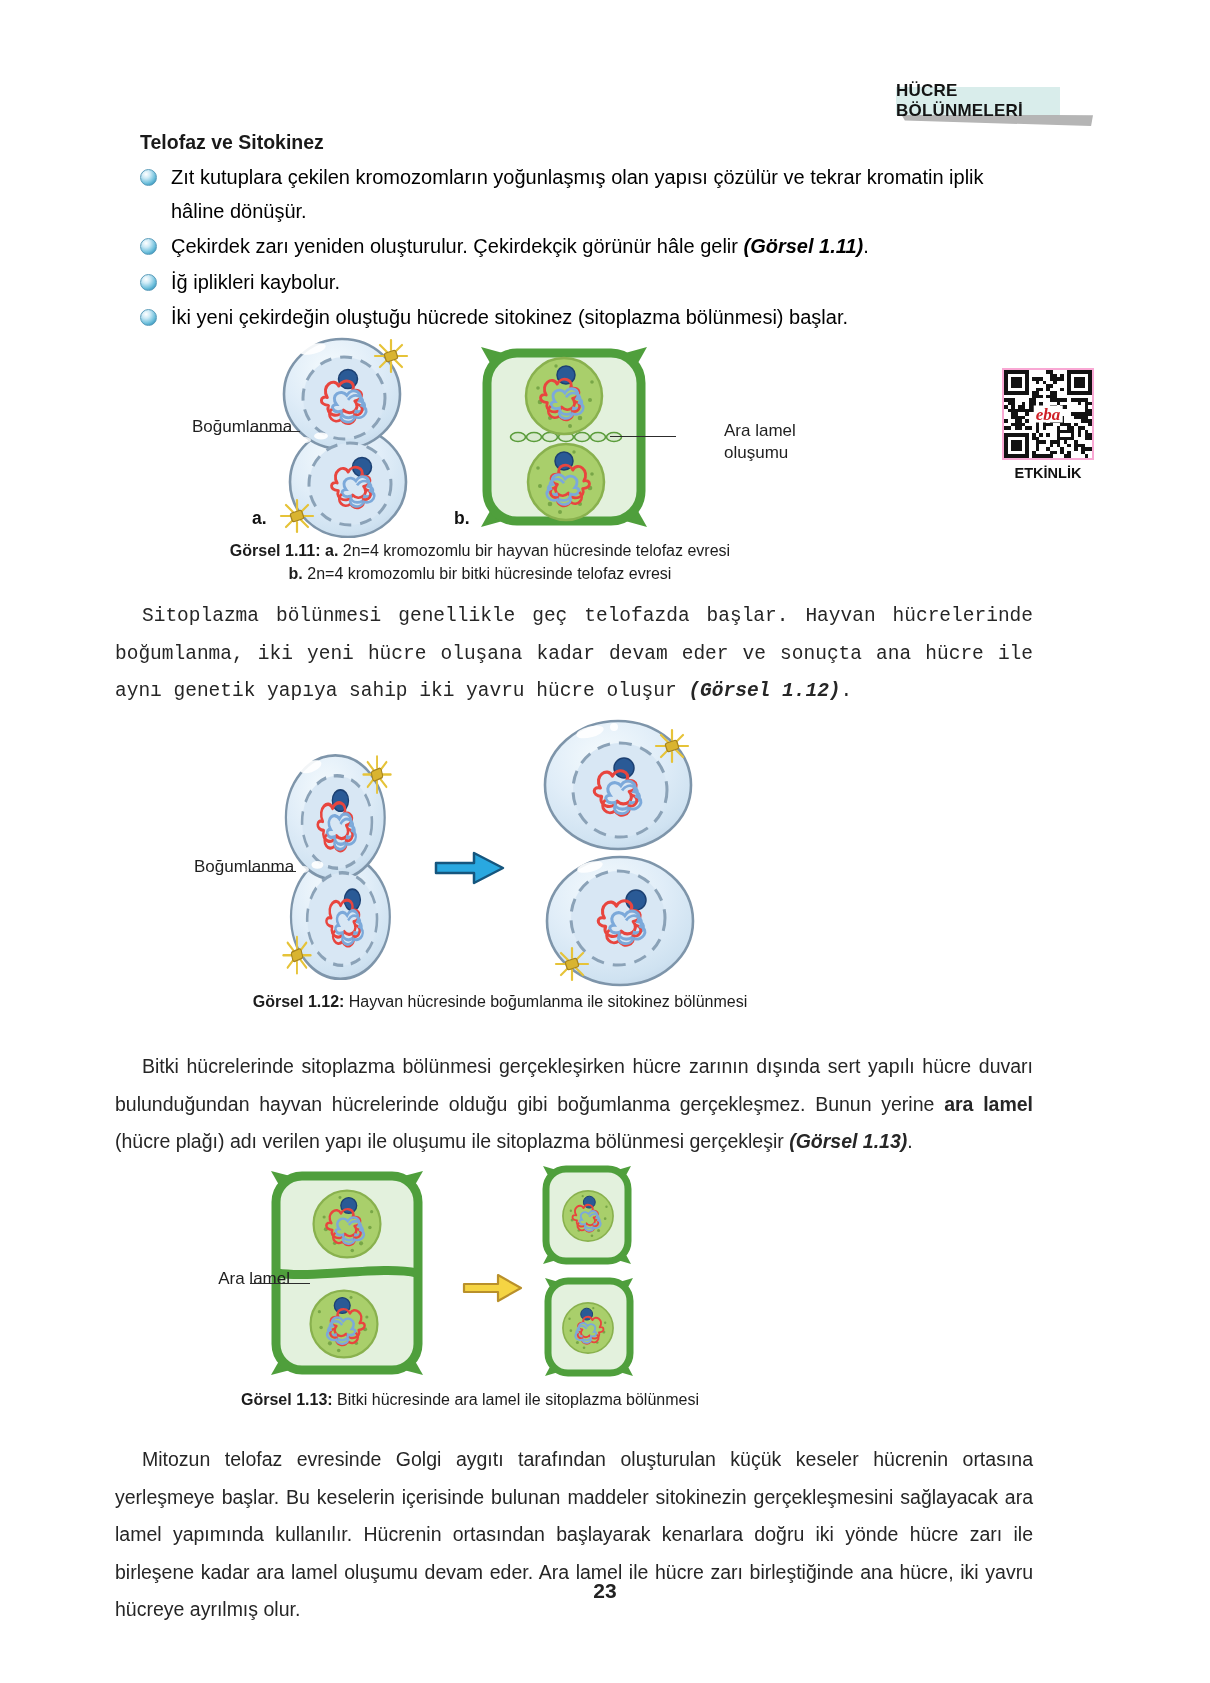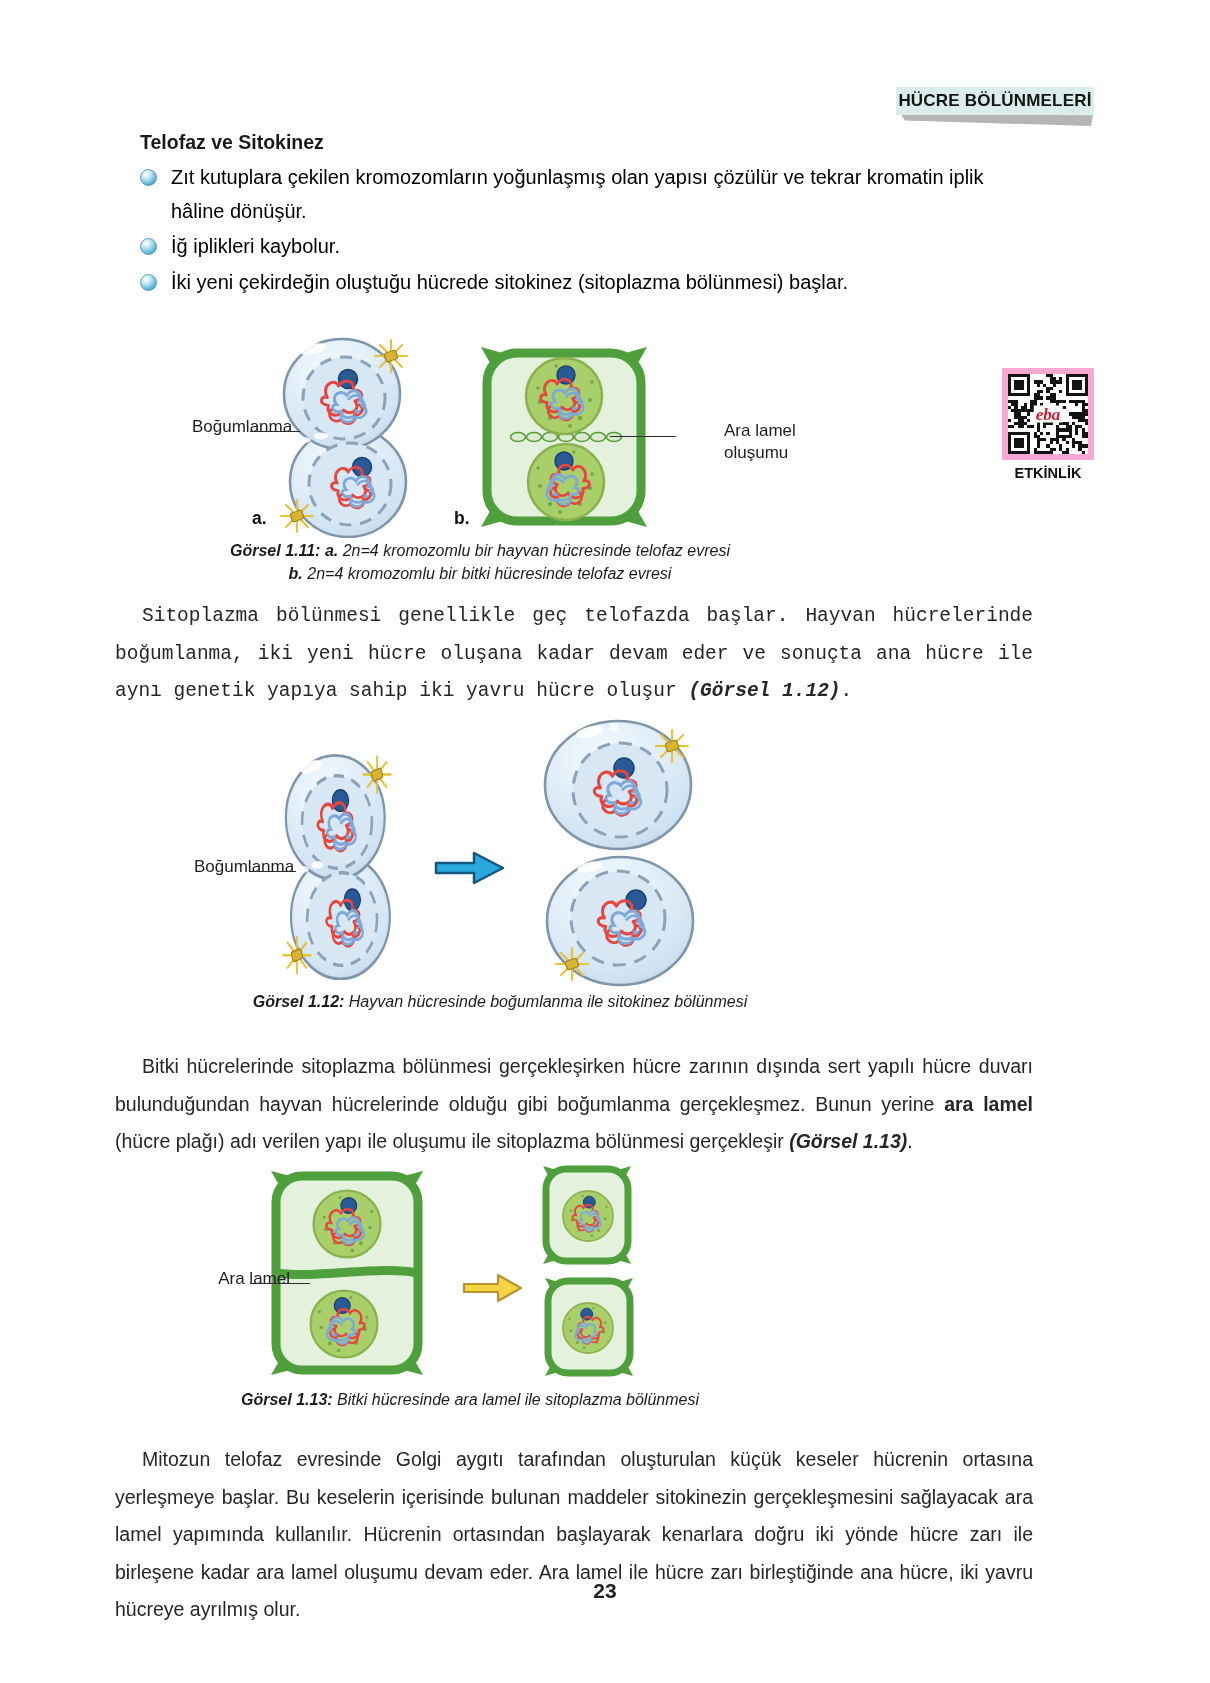--- a/index.html
+++ b/index.html
@@ -4,21 +4,21 @@
 <style>
   * { box-sizing: border-box; }
   html,body { margin:0; padding:0; background:#ffffff; }
   #page {
     position:relative; width:1210px; height:1683px; background:#ffffff;
     font-family:"Liberation Sans", sans-serif; color:#232323; overflow:hidden;
   }
 
   
   .badge {
-    position:absolute; left:896px; top:87px; width:198px; height:28px;
+    position:absolute; left:896px; top:87px; width:164px; height:28px;
     background:#d9edeb; display:flex; align-items:center; justify-content:center;
     font-weight:bold; font-size:17px; color:#141414; z-index:2; letter-spacing:.2px;
   }
   .badge-shadow {
     position:absolute; left:901px; top:114px; width:192px; height:12px;
     background:#b5b5b5; clip-path:polygon(0 0, 100% 10%, 99% 100%, 2% 55%);
   }
 
   .sec-title { position:absolute; left:140px; top:131px; font-size:19.5px; font-weight:bold; color:#1a1a1a; }
 
@@ -31,30 +31,30 @@
     border:1px solid #5a9cba;
   }
 
   
   .fig { position:absolute; }
   .fig > * { position:absolute; }
   .fig-label { font-size:17px; color:#1f1f1f; line-height:22px;margin-left:44px; }
   .leader { height:0; border-top:1.6px solid #2c2c2c; }
   .sub-label { font-weight:bold; font-size:17.5px; color:#111; }
 
-  .caption { position:absolute; text-align:center; font-size:16px; font-style:italic; line-height:23px; color:#1c1c1c; }
+  .caption { position:absolute; text-align:center; font-size:16px; line-height:23px; color:#1c1c1c; }
   .cap-lead { font-weight:bold; }
 
   .para { position:absolute; left:115px; width:918px; font-size:19.5px; line-height:37.5px; text-align:justify; text-indent:27px; color:#262626; margin:0; }
   .b  { font-weight:bold; }
   .bi { font-weight:bold; font-style:italic; }
 
   
   .qr-wrap { width:96px; }
-  .qr { position:relative; width:92px; height:92px; background:#ffffff; border:6px solid #f9a8d4; display:grid; grid-template-columns:repeat(25,1fr); grid-template-rows:repeat(25,1fr); }
+  .qr { position:relative; width:92px; height:92px; background:#ffffff; border:2px solid #f9a8d4; display:grid; grid-template-columns:repeat(25,1fr); grid-template-rows:repeat(25,1fr); }
   .qr .on { background:#121212; }
   .qr-center {
     position:absolute; left:50%; top:50%; transform:translate(-50%,-50%);
     background:#ffffff; padding:0 2px; font-family:"Liberation Serif", serif;
     font-style:italic; font-weight:bold; color:#cf2027; font-size:17px; line-height:17px;
   }
   .qr-label { margin-top:5px; width:92px; text-align:center; font-weight:bold; font-size:14.5px; color:#111; }
 
   .page-num { position:absolute; left:0; right:0; top:1579px; text-align:center; font-size:21px; font-weight:bold; color:#222; }
 
@@ -127,20 +127,21 @@
 
   <div class="badge-shadow"></div>
   <div class="badge">
     <span>HÜCRE BÖLÜNMELERİ</span>
   </div>
 
   <div class="sec-title">Telofaz ve Sitokinez</div>
 
   <ul class="bullets">
     <li><span class="dot"></span><span>Zıt kutuplara çekilen kromozomların yoğunlaşmış olan yapısı çözülür ve tekrar kromatin iplik hâline dönüşür.</span></li>
+    <li><span class="dot"></span><span>Çekirdek zarı yeniden oluşturulur. Çekirdekçik görünür hâle gelir </span><span class="bi">(Görsel 1.11)</span><span>.</span></li>
     <li><span class="dot"></span><span>İğ iplikleri kaybolur.</span></li>
     <li><span class="dot"></span><span>İki yeni çekirdeğin oluştuğu hücrede sitokinez (sitoplazma bölünmesi) başlar.</span></li>
   </ul>
 
   <div class="fig" style="left:140px; top:332px; width:930px; height:212px;">
     <svg style="left:123px; top:4px;" width="162" height="202" viewBox="0 0 162 202">
         <use href="#doublet"></use>
       </svg>
 
     <div class="fig-label" style="left:8px; top:84px; width:98px; text-align:right;">Boğumlanma</div>

